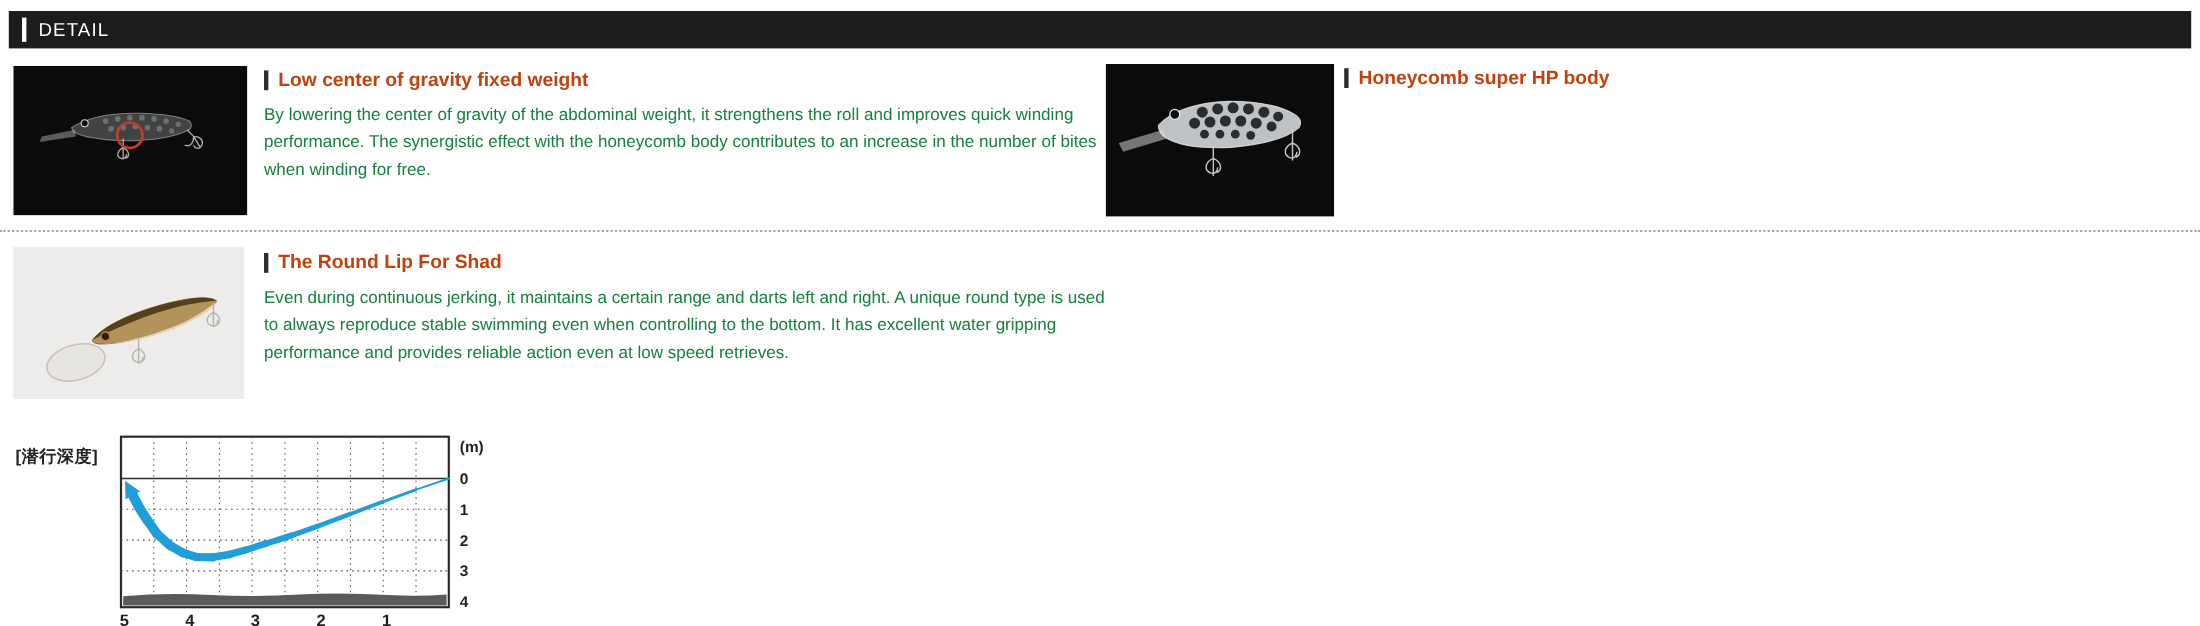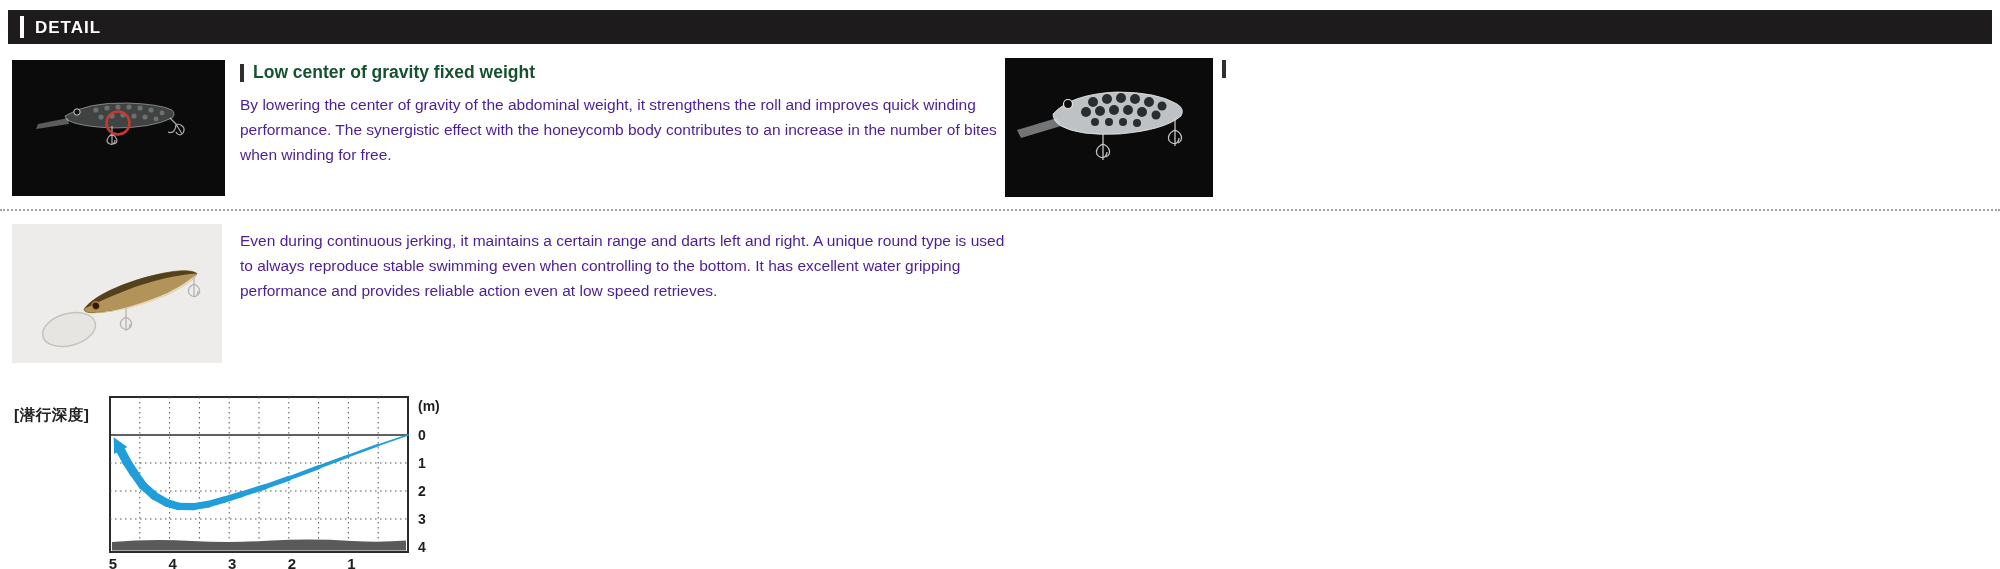--- a/index.html
+++ b/index.html
@@ -3,28 +3,28 @@
 <meta charset="utf-8">
 <style>
   * { margin:0; padding:0; box-sizing:border-box; }
   body { background:#fff; }
   #page {
     position:relative; width:2000px; height:569px; background:#ffffff;
     font-family:"Liberation Sans", sans-serif; overflow:hidden;
   }
   .header-bar { position:absolute; left:8px; top:10px; width:1984px; height:34px; background:#1d1b1b; }
   .header-accent { position:absolute; left:12px; top:6px; width:4px; height:22px; background:#ffffff; }
-  .header-title { position:absolute; left:27px; top:8px; color:#ffffff; font-size:17px; font-weight:bold; letter-spacing:1px; }
+  .header-title { position:absolute; left:27px; top:8px; color:#ffffff; font-size:17px; font-weight:normal; letter-spacing:1px; }
 
   .feature-img { position:absolute; overflow:hidden; }
   .feature-img svg { display:block; }
   .feature-text { position:absolute; }
-  .feature-title { display:flex; align-items:center; gap:9px; font-size:17.5px; font-weight:bold; color:#14532d; margin-bottom:9px; }
+  .feature-title { display:flex; align-items:center; gap:9px; font-size:17.5px; font-weight:bold; color:#c2410c; margin-bottom:9px; }
   .title-accent { display:inline-block; width:4px; height:18px; background:#2f2f2f; flex:0 0 auto; }
-  .feature-body { font-size:15.5px; line-height:25px; color:#4c1d95; }
+  .feature-body { font-size:15.5px; line-height:25px; color:#15803d; }
 
   .section-divider { position:absolute; left:0; top:209px; width:2000px; height:0; border-top:2px dotted #a3a3a3; }
 
   .chart-wrap { position:absolute; left:2px; top:383px; width:470px; height:186px;margin-top:12px; }
 </style>
 </head>
 <body>
 
 <div id="page">
 
@@ -101,20 +101,21 @@
       </g>
       <g stroke="#d8d8d8" stroke-width="1.3" fill="none" opacity="0.9">
         <path d="M170,60 v12 M170,72 c-7,3 -9,10 -3,13 c4,2 7,-1 7,-5 M170,72 c7,3 9,10 3,13 M170,72 v16"></path>
       </g>
     </svg>
   </div>
 
   <div class="feature-text" style="left:1222px; top:60px; width:778px;">
     <div class="feature-title">
       <span class="title-accent"></span>
+      <span>Honeycomb super HP body</span>
     </div>
   </div>
 
   <div class="section-divider"></div>
 
   <div class="feature-img" style="left:12px; top:224px; width:210px; height:139px;">
     <svg width="210" height="139" viewBox="0 0 210 139">
       <rect x="0" y="0" width="210" height="139" fill="#edeceb"></rect>
       <g transform="rotate(-15 120 70)">
         <ellipse cx="50" cy="88" rx="27" ry="16" fill="#e4e2de" fill-opacity="0.7" stroke="#c7c3bc" stroke-width="1.5"></ellipse>
@@ -126,20 +127,24 @@
       <g stroke="#b6b4af" stroke-width="1.3" fill="none">
         <path d="M114,84 v9 M114,93 c-6,3 -8,9 -2,12 c4,2 6,-1 6,-5 M114,93 c6,3 8,9 2,12 M114,93 v14"></path>
       </g>
       <g stroke="#b6b4af" stroke-width="1.3" fill="none">
         <path d="M182,52 v8 M182,60 c-6,3 -8,9 -2,12 c4,2 6,-1 6,-5 M182,60 c6,3 8,9 2,12 M182,60 v13"></path>
       </g>
     </svg>
   </div>
 
   <div class="feature-text" style="left:240px; top:228px; width:778px;">
+    <div class="feature-title">
+      <span class="title-accent"></span>
+      <span>The Round Lip For Shad</span>
+    </div>
     <div class="feature-body">Even during continuous jerking, it maintains a certain range and darts left and right. A unique round type is used to always reproduce stable swimming even when controlling to the bottom. It has excellent water gripping performance and provides reliable action even at low speed retrieves.</div>
   </div>
 
   <div class="chart-wrap">
     <svg id="depth-chart" width="470" height="186" viewBox="0 0 470 186">
       <text x="12" y="25" font-size="15.5" font-weight="bold" fill="#222222" letter-spacing="0.5">[潜行深度]</text>
       <rect x="108" y="2" width="298" height="155" fill="#ffffff" stroke="#2b2b2b" stroke-width="2"></rect>
       <text x="416" y="16" font-size="14" font-weight="bold" fill="#1e1e1e">(m)</text>
     <line x1="137.8" y1="2" x2="137.8" y2="157" stroke="#555555" stroke-width="1" stroke-dasharray="1.5 3.5"></line>
         <line x1="167.6" y1="2" x2="167.6" y2="157" stroke="#555555" stroke-width="1" stroke-dasharray="1.5 3.5"></line>

